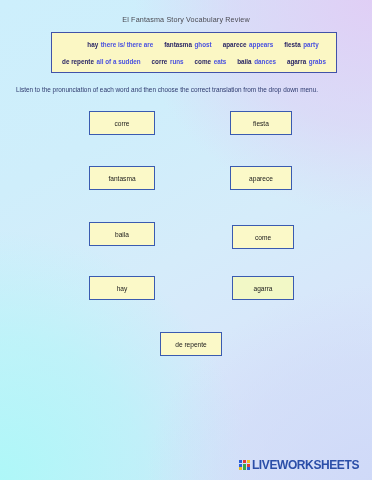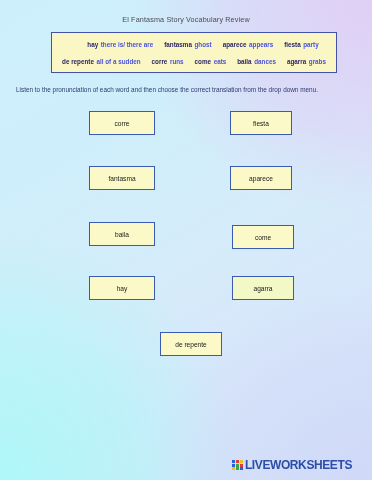--- a/index.html
+++ b/index.html
@@ -106,21 +106,21 @@
   .row-3 { top: 222px; }
   .row-4 { top: 276px; }
   .row-5 { top: 332px; }
 
   .col-right.row-3 { left: 232px; top: 225px; width: 62px; }
   .col-right.row-4 { left: 232px; }
 
   
   .footer-logo {
     position: absolute;
-    right: 20px;
+    right: 13px;
     bottom: 8px;
     display: flex;
     align-items: center;
     gap: 2px;
   }
   .logo-grid {
     display: grid;
     grid-template-columns: repeat(3, 3px);
     grid-template-rows: repeat(3, 3px);
     gap: 0.8px;

